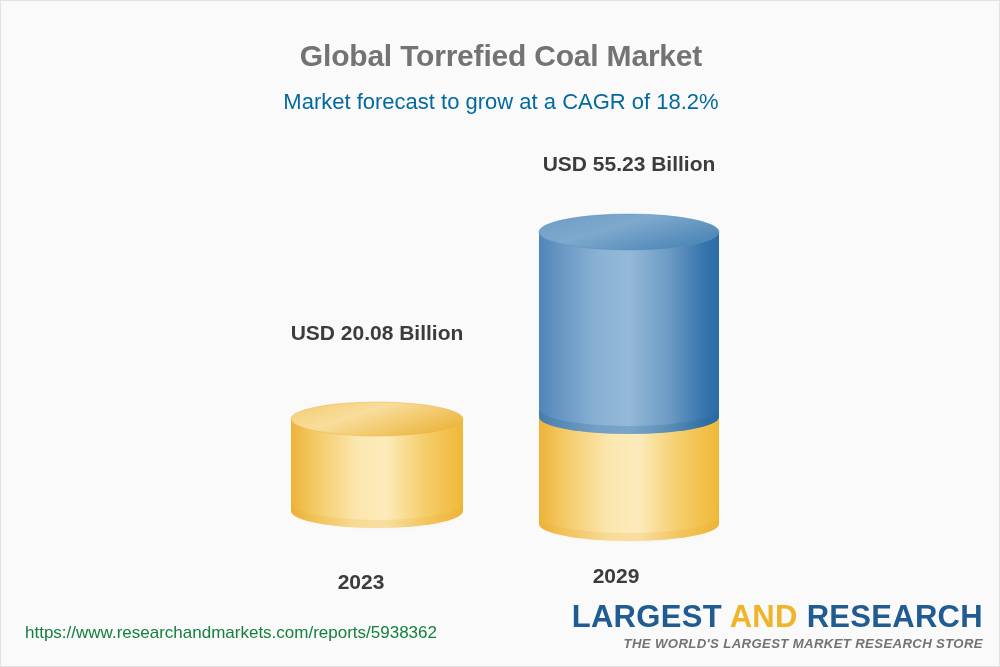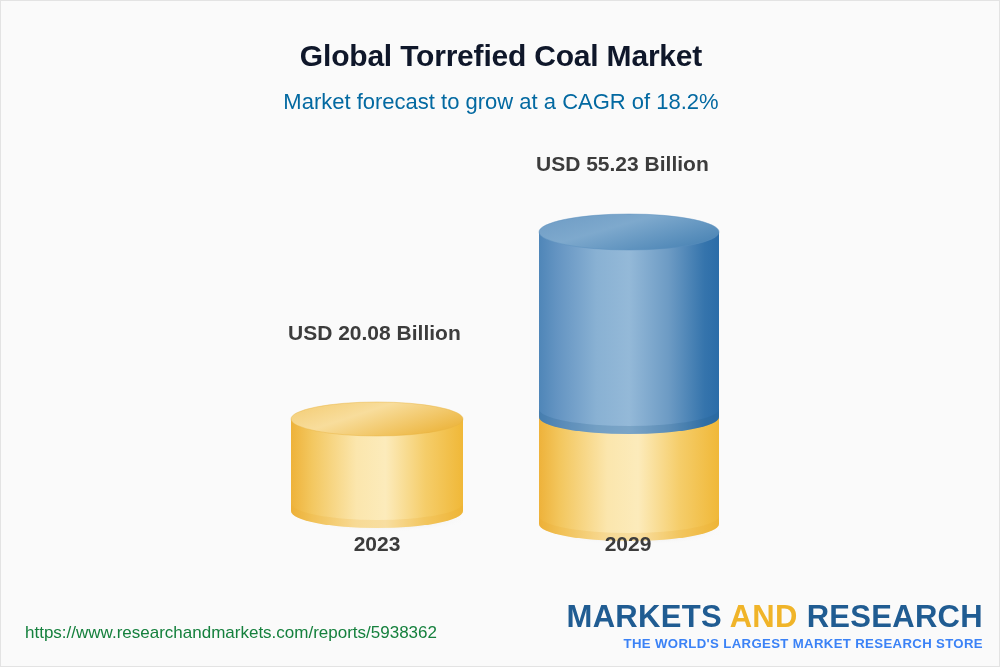--- a/index.html
+++ b/index.html
@@ -25,21 +25,21 @@
 
   
   .chart-title {
     position: absolute;
     top: 38px;
     left: 0;
     width: 1000px;
     text-align: center;
     font-size: 30px;
     font-weight: bold;
-    color: #0f172a;
+    color: #737373;
     letter-spacing: -0.2px;
   }
   .chart-subtitle {
     position: absolute;
     top: 88px;
     left: 0;
     width: 1000px;
     text-align: center;
     font-size: 22px;
     font-weight: normal;
@@ -58,43 +58,43 @@
   .bar-group {
     position: absolute;
   }
   .bar-group.left  { left: 287px; top: 321px; width: 178px; }
   .bar-group.right { left: 535px; top: 152px; width: 186px; }
 
   .bar-label {
     font-size: 21px;
     font-weight: bold;
     color: #3c3c3c;
-    text-align: left;
+    text-align: center;
     width: 100%;
     line-height: 1;
     white-space: nowrap;
   }
 
   .cylinder-wrap {
     position: relative;
     width: 100%;
   }
   .cyl-svg { display: block; }
 
   .axis-label {
     position: absolute;
     font-size: 21px;
     font-weight: bold;
     color: #3c3c3c;
     text-align: center;
     top: 531px;
     width: 200px;
   }
-  .axis-label.left  { left: 276px; }
-  .axis-label.right { left: 527px; }
+  .axis-label.left  { left: 260px; margin-top: 38px; }
+  .axis-label.right { left: 515px; margin-top: 32px; }
 
   
   .footer-url {
     position: absolute;
     left: 24px;
     top: 622px;
     font-size: 17px;
     color: #15803d;
     white-space: nowrap;
   }
@@ -110,23 +110,24 @@
     font-weight: bold;
     color: #205c92;
     letter-spacing: 0.3px;
     white-space: nowrap;
   }
   .logo-main .and { color: #f0b429; }
   .logo-tag {
     margin-top: 5px;
     font-size: 13.2px;
     font-weight: bold;
-    color: #3b82f6;
+    color: #737373;
     letter-spacing: 0.35px;
     white-space: nowrap;
+    font-style: italic;
   }
 </style>
 </head>
 <body>
 
 <div class="canvas">
 
   <div class="chart-title">Global Torrefied Coal Market</div>
 
   <div class="chart-subtitle">Market forecast to grow at a CAGR of 18.2%</div>
@@ -221,17 +222,17 @@
       </div>
     </div>
 
     <div class="axis-label left">2023</div>
     <div class="axis-label right">2029</div>
   </div>
 
   <div class="footer-url">https://www.researchandmarkets.com/reports/5938362</div>
 
   <div class="logo">
-    <div class="logo-main"><span>MARKETS </span><span class="and">AND</span><span> RESEARCH</span></div>
+    <div class="logo-main"><span>LARGEST </span><span class="and">AND</span><span> RESEARCH</span></div>
     <div class="logo-tag">THE WORLD'S LARGEST MARKET RESEARCH STORE</div>
   </div>
 
 </div>
 
 </body></html>

